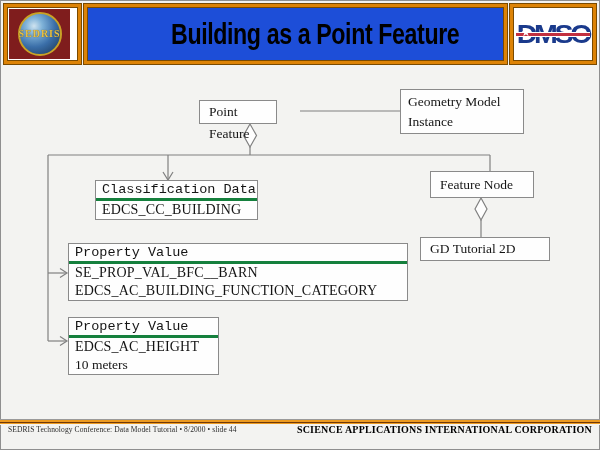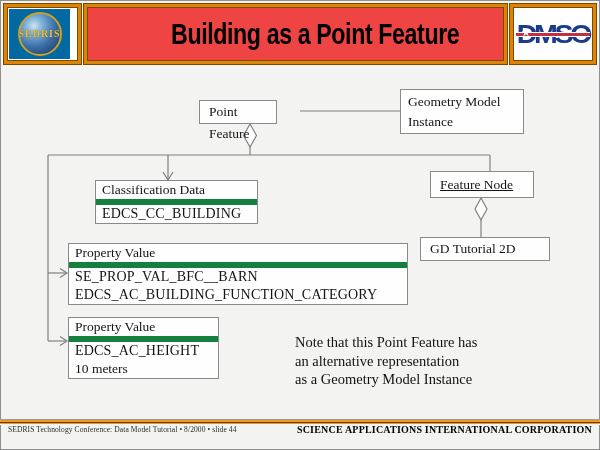--- a/index.html
+++ b/index.html
@@ -9,59 +9,59 @@
     font-family:"Liberation Serif", serif;
   }
   
   .frame{
     position:absolute;box-sizing:border-box;
     border:3px solid #DD8306;
     box-shadow:inset 0 0 0 1px #7A4A00, 0 0 0 1px #7A4A00;
     background:#fff;
   }
   #logo-left{left:4px;top:4px;width:77px;height:60px;}
-  #sedris-black{position:absolute;left:2px;top:2px;right:8px;bottom:2px;background:#0369a1;}
+  #sedris-black{position:absolute;left:2px;top:2px;right:8px;bottom:2px;background:#7f1d1d;}
   #sedris-globe{
     position:absolute;left:50%;top:50%;width:44px;height:44px;margin:-22px 0 0 -22px;
     border-radius:50%;border:2px solid #C9A227;box-sizing:border-box;
     background:radial-gradient(circle at 35% 30%, #cfe3ef 0%, #7fb2d8 22%, #3a6ea8 55%, #16304f 100%);
   }
   #sedris-text{
     position:absolute;left:0;right:0;top:50%;transform:translateY(-55%);
     text-align:center;color:#E4C14B;font-weight:bold;font-size:10px;letter-spacing:1px;
     text-shadow:0 0 1px #5a4200;font-family:"Liberation Serif",serif;
   }
-  #title-box{left:84px;top:4px;width:423px;height:60px;background:#ef4444;
+  #title-box{left:84px;top:4px;width:423px;height:60px;background:#1d4ed8;
     display:flex;align-items:center;justify-content:center;padding-left:40px;}
   #slide-title{
     font-family:"Liberation Sans",sans-serif;font-weight:700;font-size:29px;color:#000;
     transform:scaleX(0.8);white-space:nowrap;letter-spacing:-0.5px;
   }
   #logo-right{left:510px;top:4px;width:86px;height:60px;display:flex;align-items:center;justify-content:center;}
   #dmso-wrap{position:relative;line-height:1;}
   #dmso-text{
     font-family:"Liberation Sans",sans-serif;font-weight:700;font-size:26px;color:#1A3A8C;
     letter-spacing:-3px;transform:scaleX(1.1);display:inline-block;
   }
   #dmso-stripe{position:absolute;left:-4px;right:-4px;top:11px;height:5px;background:#fff;}
   #dmso-stripe-red{position:absolute;left:0;right:0;top:1px;height:3px;background:#C23040;}
   #dmso-star{position:absolute;left:1px;top:6px;font-size:11px;color:#fff;font-family:"DejaVu Sans",sans-serif;}
   
   #connector-layer{position:absolute;left:0;top:0;pointer-events:none;}
   .dbox{
     position:absolute;box-sizing:border-box;background:#FEFEFE;
     border:1px solid #8a8a8a;color:#141414;font-size:13.5px;
   }
-  .dbox .hd{padding:1px 0 1px 6px;border-bottom:6px solid #15803d;white-space:nowrap;}
+  .dbox .hd{padding:1px 0 1px 6px;border-bottom:3px solid #15803d;white-space:nowrap;font-family:Liberation Mono, monospace;}
   .dbox .ln{padding:1px 0 1px 6px;white-space:nowrap;}
   .mono-ish{font-size:14px;letter-spacing:0.2px;}
   #box-point-feature{left:199px;top:100px;width:78px;height:24px;line-height:22px;padding-left:9px;}
   #box-geometry{left:400px;top:89px;width:124px;height:45px;padding:2px 4px 0 7px;line-height:20px;}
   #box-classification{left:95px;top:180px;width:163px;}
-  #box-feature-node{left:430px;top:171px;width:104px;height:27px;line-height:25px;padding-left:9px;text-decoration:underline;}
+  #box-feature-node{left:430px;top:171px;width:104px;height:27px;line-height:25px;padding-left:9px;}
   #box-gd-location{left:420px;top:237px;width:130px;height:24px;line-height:22px;padding-left:9px;}
   #box-prop-func{left:68px;top:243px;width:340px;}
   #box-prop-height{left:68px;top:317px;width:151px;}
   #note-text{
     position:absolute;left:295px;top:333px;width:250px;
     font-size:14.5px;line-height:18.5px;color:#111;
   }
   
   #footer-divider{
     position:absolute;left:0;top:419px;width:600px;height:6px;
@@ -146,23 +146,18 @@
     <div class="ln mono-ish">SE_PROP_VAL_BFC__BARN</div>
     <div class="ln mono-ish">EDCS_AC_BUILDING_FUNCTION_CATEGORY</div>
   </div>
 
   <div class="dbox" id="box-prop-height">
     <div class="hd">Property Value</div>
     <div class="ln mono-ish">EDCS_AC_HEIGHT</div>
     <div class="ln">10 meters</div>
   </div>
 
-  <div id="note-text">
-    <div>Note that this Point Feature has</div>
-    <div>an alternative representation</div>
-    <div>as a Geometry Model Instance</div>
-  </div>
 
   <div id="footer-divider"></div>
   <div id="footer-left">SEDRIS Technology Conference: Data Model Tutorial • 8/2000 • slide 44</div>
   <div id="footer-right">SCIENCE APPLICATIONS INTERNATIONAL CORPORATION</div>
 
 </div>
 
 </body></html>

